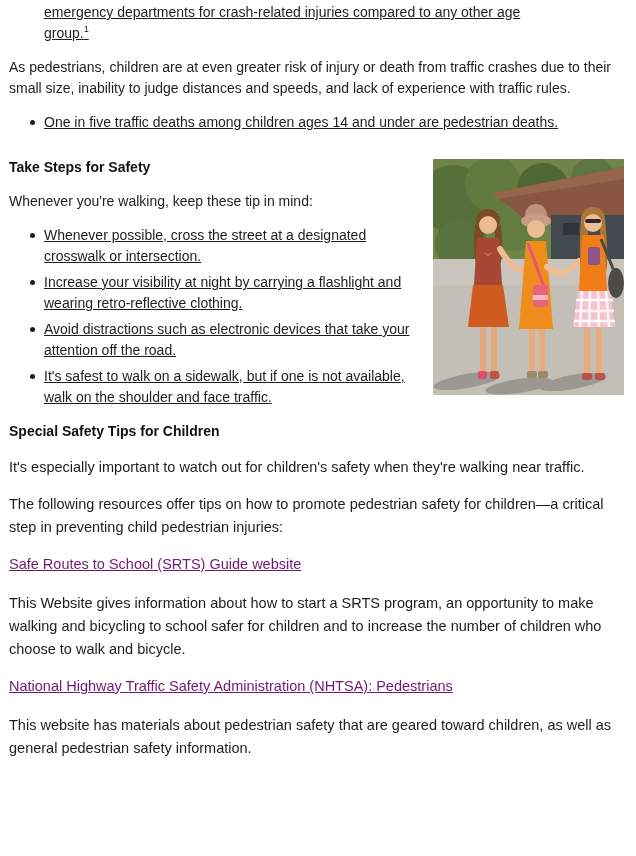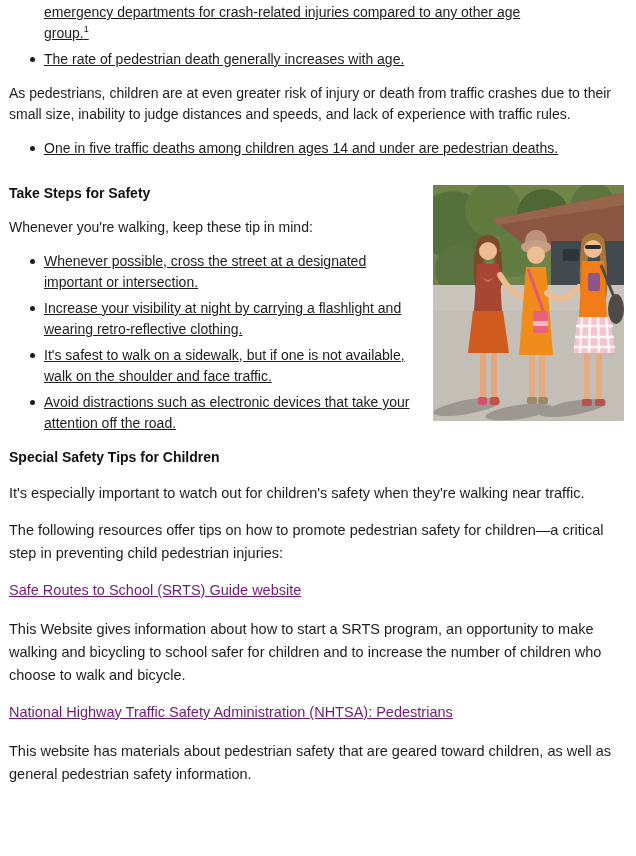--- a/index.html
+++ b/index.html
@@ -46,21 +46,20 @@
   }
   .resource .desc { display: block; margin-top: 16px; }
 </style>
 </head>
 <body>
 
 <div class="page">
 
   <ul class="first-list">
     <li class="no-marker narrow"><span>emergency departments for crash-related injuries compared to any other age group.</span><sup>1</sup></li>
-    <li><span>The rate of pedestrian death generally increases with age.</span></li>
   </ul>
 
   <p>As pedestrians, children are at even greater risk of injury or death from traffic crashes due to their small size, inability to judge distances and speeds, and lack of experience with traffic rules.</p>
 
   <ul>
     <li><span>One in five traffic deaths among children ages 14 and under are pedestrian deaths.</span></li>
   </ul>
 
   <section class="take-steps">
     <figure class="photo" title="Three girls in orange clothing walking arm in arm on a sunny street">
@@ -147,24 +146,24 @@
           <rect x="162" y="214" width="10" height="7" rx="2" fill="#b5544c"></rect>
           <path d="M168,80 L181,112" stroke="#4e4a46" stroke-width="3"></path>
           <ellipse cx="183" cy="124" rx="8" ry="15" fill="#4e4a46"></ellipse>
         </g>
       </svg>
     </figure>
 
     <h3>Take Steps for Safety</h3>
     <p>Whenever you're walking, keep these tip in mind:</p>
     <ul>
-      <li><span>Whenever possible, cross the street at a designated important or intersection.</span></li>
+      <li><span>Whenever possible, cross the street at a designated crosswalk or intersection.</span></li>
       <li><span>Increase your visibility at night by carrying a flashlight and wearing retro-reflective clothing.</span></li>
+      <li><span>Avoid distractions such as electronic devices that take your attention off the road.</span></li>
       <li><span>It's safest to walk on a sidewalk, but if one is not available, walk on the shoulder and face traffic.</span></li>
-      <li><span>Avoid distractions such as electronic devices that take your attention off the road.</span></li>
     </ul>
   </section>
 
   <div class="lower">
     <h3 class="clear-heading">Special Safety Tips for Children</h3>
     <p>It's especially important to watch out for children's safety when they're walking near traffic.</p>
     <p>The following resources offer tips on how to promote pedestrian safety for children—a critical step in preventing child pedestrian injuries:</p>
 
     <p class="resource">
       <a href="#">Safe Routes to School (SRTS) Guide website</a>

